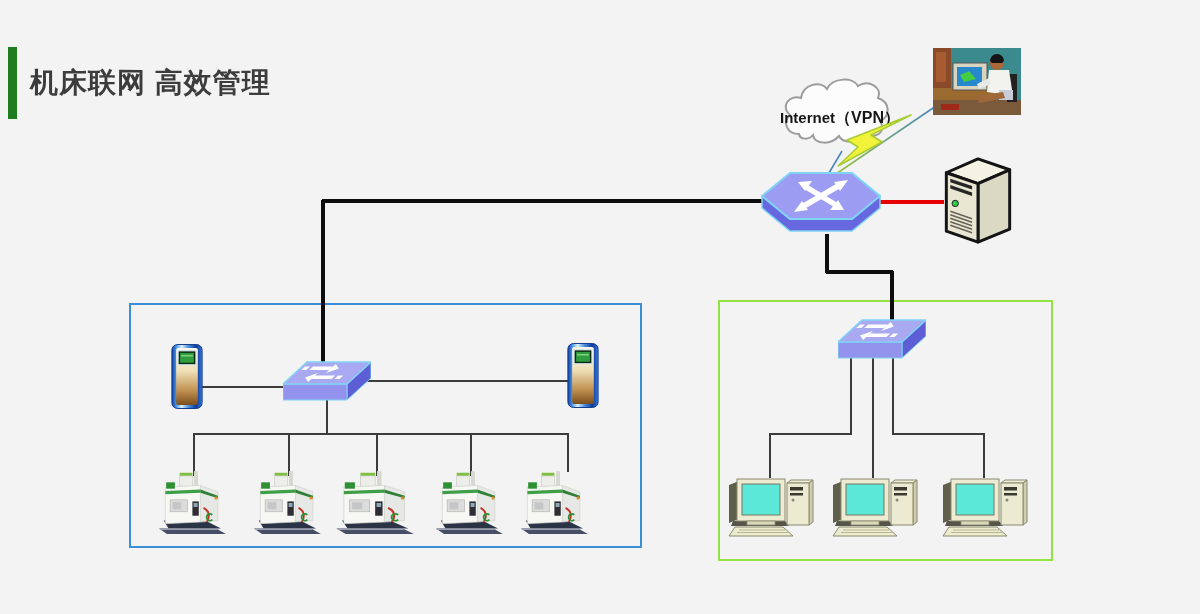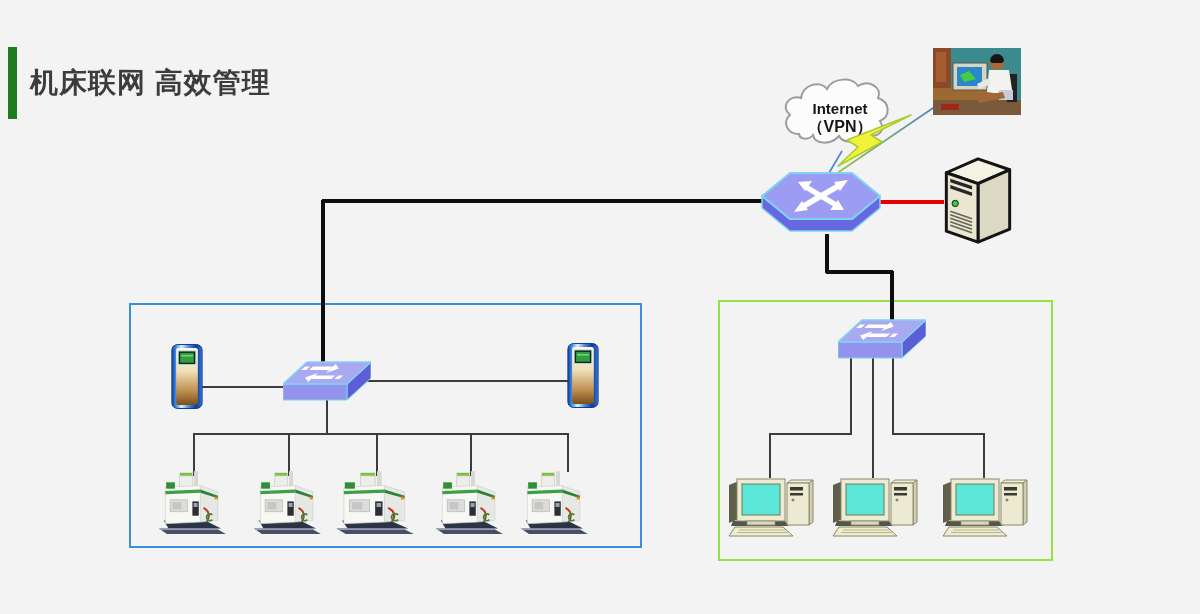--- a/index.html
+++ b/index.html
@@ -18,21 +18,21 @@
   .workshop-box{left:129px;top:303px;width:513px;height:245px;border:2px solid var(--workshop-border);}
   .office-box{left:718px;top:300px;width:335px;height:261px;border:2px solid var(--office-border);}
   .lines-svg{left:0;top:0;width:1200px;height:614px;}
   .trunk{stroke:var(--trunk-link);stroke-width:3.5;fill:none;}
   .lan{stroke:var(--lan-link);stroke-width:2.2;fill:none;}
   .lan-thin{stroke:var(--lan-link);stroke-width:1.8;fill:none;}
   .wan{stroke:var(--wan-link);stroke-width:4;fill:none;}
   .bolt{fill:var(--lightning);stroke:#a8cc33;stroke-width:1.5;stroke-linejoin:round;}
   .cloud-wrap{left:779px;top:74px;width:122px;height:86px;}
   .cloud-wrap svg{position:absolute;left:0;top:0;}
-  .cloud-text{position:absolute;left:0;top:0;width:100%;height:100%;display:flex;flex-direction:column;align-items:center;justify-content:center;padding-top:2px;box-sizing:border-box;}
+  .cloud-text{position:absolute;left:0;top:0;width:100%;height:100%;display:flex;flex-direction:row;align-items:center;justify-content:center;padding-top:2px;box-sizing:border-box;}
   .cloud-line1{font-size:15px;font-weight:bold;color:#161616;line-height:18px;}
   .cloud-line2{font-size:16px;font-weight:bold;color:#161616;line-height:18px;}
   .photo{left:933px;top:48px;width:88px;height:67px;}
   .router{left:759px;top:164px;width:124px;height:76px;}
   .server{left:941px;top:148px;width:74px;height:97px;}
   .sw-left{left:283px;top:356px;width:88px;height:46px;}
   .sw-right{left:838px;top:314px;width:88px;height:46px;}
   .terminal{width:32px;height:65px;}
   .tm-left{left:171px;top:344px;}
   .tm-right{left:567px;top:343px;}

